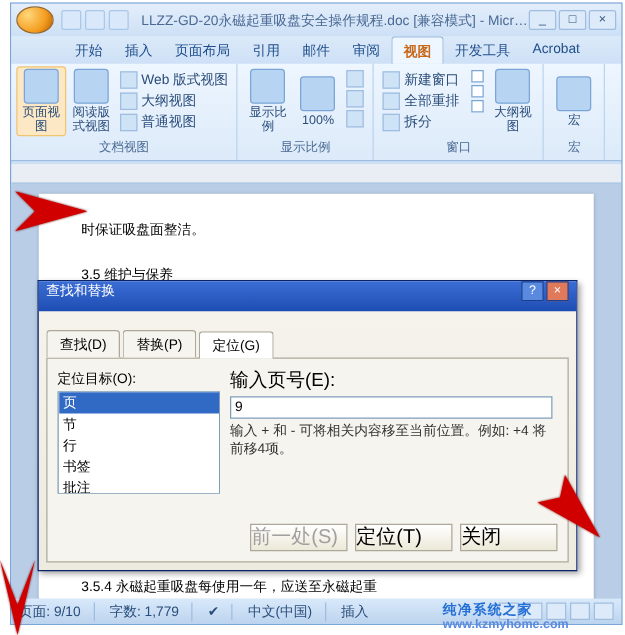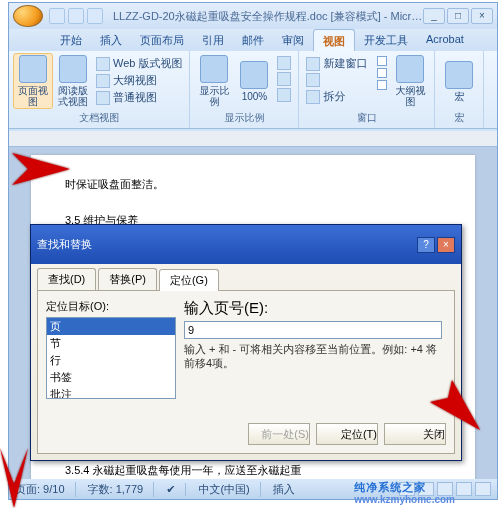--- a/index.html
+++ b/index.html
@@ -27,38 +27,38 @@
 .small-item .sic{width:14px;height:14px;background:#cfe3f7;border:1px solid #9fbde0}
 .chk{width:10px;height:10px;border:1px solid #7aa5d6;background:#fff;display:inline-block}
 .doc-area{position:absolute;top:128px;left:0;right:0;bottom:20px;background:#b9cee6;overflow:hidden}
 .ruler{height:16px;background:#e9eef4;border-bottom:1px solid #9fbde0}
 .page{background:#fff;margin:8px 22px;padding:18px 34px;min-height:420px;font-family:"SimSun";font-size:13px;color:#000;line-height:22px;box-shadow:0 0 3px rgba(0,0,0,.2)}
 .status{position:absolute;bottom:0;left:0;right:0;height:20px;background:linear-gradient(#d9e9fb,#bcd4ee);display:flex;align-items:center;padding:0 6px;color:#2a4d7a;font-size:10px;gap:12px}
 .status .sect{border-right:1px solid #9fbde0;padding-right:10px}
 .status .right{margin-left:auto;display:flex;gap:3px;align-items:center}
 .status .vbtn{width:16px;height:14px;background:#dceaf9;border:1px solid #9fbde0}
 .dialog{position:absolute;top:224px;left:30px;width:432px;background:linear-gradient(#f6f4ee,#edeadf);border:1px solid #0a246a;box-shadow:2px 2px 5px rgba(0,0,0,.4)}
-.dlg-title{height:39px;background:linear-gradient(#3b6ed5,#1e4db3);color:#fff;font-size:12px;display:flex;align-items:center;padding:0 6px}
+.dlg-title{height:24px;background:linear-gradient(#3b6ed5,#1e4db3);color:#fff;font-size:12px;display:flex;padding:0 6px}
 .dlg-title .sp{flex:1}
 .dlg-title .dbtn{width:18px;height:16px;background:#5a8ae0;border:1px solid #1a3e8f;margin-left:2px;text-align:center;line-height:14px;font-size:10px}
 .dlg-title .dbtn.close{background:#e07a5a}
-.dlg-tabs{display:flex;padding:4px 6px 0 6px}
+.dlg-tabs{display:flex;padding:15px 6px 0 6px}
 .dlg-tab{padding:3px 10px;border:1px solid #aca899;border-bottom:none;background:#f6f4ee;margin-right:2px;font-size:11px;border-radius:3px 3px 0 0}
 .dlg-tab.active{background:#fff;position:relative;top:1px}
 .dlg-body{border:1px solid #aca899;margin:0 6px 6px 6px;background:#f6f4ee;padding:8px;display:flex;gap:8px;flex-wrap:wrap}
 .col{display:flex;flex-direction:column;gap:3px}
 .listbox{width:130px;height:82px;background:#fff;border:1px solid #7f9db9;overflow:auto;font-size:11px}
 .listbox div{padding:1px 3px}
 .listbox div.sel{background:#316ac5;color:#fff}
 .field{display:flex;flex-direction:column;gap:3px}
 .field label{font-size:15px}
 .txt{width:258px;height:18px;border:1px solid #7f9db9;background:#fff;padding:0 3px;font-size:11px}
 .hint{font-size:11px;color:#333;width:258px;line-height:14px}
 .dlg-btns{width:100%;display:flex;justify-content:flex-end;gap:6px;padding-top:10px;margin-top:6px}
-.btn{width:62px;height:22px;border:1px solid #aca899;background:linear-gradient(#fff,#ece9d8);font-size:11px;text-align:right;line-height:20px}
+.btn{width:78px;height:22px;border:1px solid #aca899;background:linear-gradient(#fff,#ece9d8);font-size:16px;text-align:left;line-height:20px}
 .btn.dis{color:#a0a0a0}
 .arrow{position:absolute;pointer-events:none}
 .arrow.red svg{filter:drop-shadow(0 0 1px #700)}
 .watermark{position:absolute;bottom:3px;right:45px;font-size:18px;color:#2570d4;font-weight:bold;letter-spacing:1px}
 .watermark small{font-size:10px;color:#5a8ae0;display:block;letter-spacing:0;margin-top:-2px}
 </style>
 </head>
 <body>
 
 <div class="win">
@@ -143,20 +143,21 @@
     </div>
     <div class="grp">
       <div style="display:flex">
         <div class="small-list">
           <div class="small-item">
               <span class="sic"></span>
               <span>新建窗口</span>
             </div>
           <div class="small-item">
               <span class="sic"></span>
+              <span>全部重排</span>
             </div>
           <div class="small-item">
               <span class="sic"></span>
               <span>拆分</span>
             </div>
         </div>
         <div class="small-list" style="margin-left:4px">
           <div class="small-item">
               <span class="chk"></span>
             </div>

